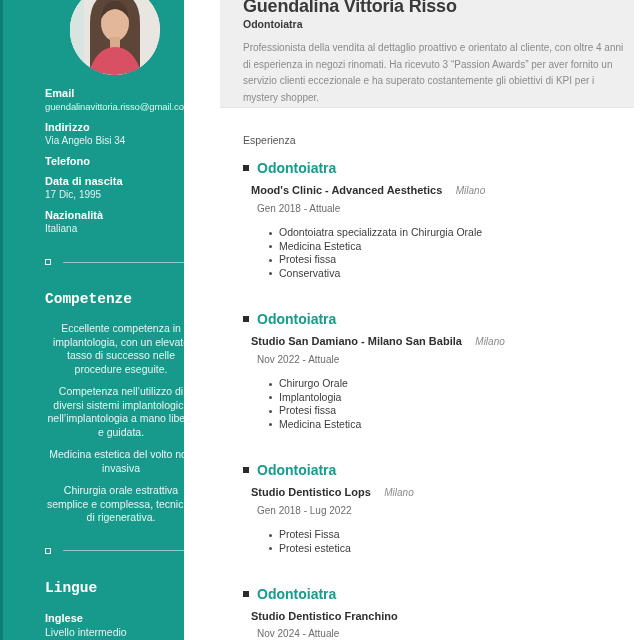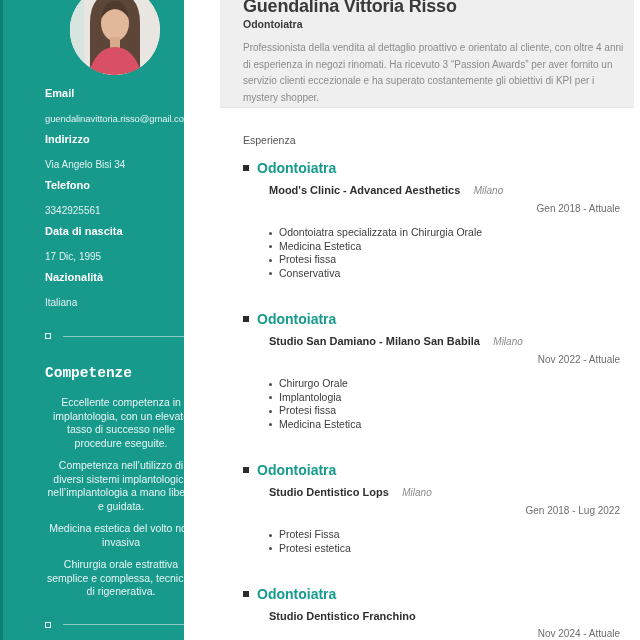--- a/index.html
+++ b/index.html
@@ -21,21 +21,21 @@
   .photo-wrap {
     position:absolute; left:70px; top:-15px; width:90px; height:90px;
     border-radius:50%; overflow:hidden; background:#e9e7e3;
   }
   .photo-wrap svg { display:block; }
   .sb-content {
     position:absolute; left:45px; top:86px; width:152px;
   }
   .c-item { margin-bottom:6px; }
   .c-label { font-size:11px; font-weight:bold; line-height:14px; }
-  .c-value { font-size:10px; line-height:14px; color:rgba(255,255,255,0.88); white-space:nowrap;margin-top:12px; }
+  .c-value { font-size:10px; line-height:14px; color:rgba(255,255,255,0.88); white-space:nowrap; }
   .c-value.email { font-size:9.5px; letter-spacing:-0.1px; }
 
   .sb-divider { display:flex; align-items:center; margin-top:22px; height:8px; }
   .sb-divider .sq {
     width:6px; height:6px; border:1.5px solid rgba(255,255,255,0.95);
     margin-right:12px; flex:0 0 auto;
   }
   .sb-divider .ln { flex:1; height:1px; background:rgba(255,255,255,0.5); }
 
   .sb-title { font-size:14.5px; font-weight:bold; line-height:18px; margin-top:24px;font-family:Liberation Mono, monospace; }
@@ -65,24 +65,24 @@
     margin:10px 0 0 0; font-size:10px; line-height:16.5px; color:#8b8b8b; width:385px;
   }
 
   .content { padding:26px 20px 16px 23px; }
   .section-label { font-size:10.5px; color:#555; line-height:13px; }
   .jobs { margin-top:12px; }
   .job { margin-bottom:30px; }
   .job-head { display:flex; align-items:center; }
   .jsq { width:6px; height:6px; background:#2b2b2b; margin-right:8px; flex:0 0 auto; }
   .job-title { font-size:14px; font-weight:bold; color:#169b8c; line-height:18px; }
-  .company-row { margin-left:26px; margin-top:5px; line-height:14px; }
+  .company-row { margin-left:8px; margin-top:5px; line-height:14px; }
   .company { font-size:11px; font-weight:bold; color:#2f2f2f; }
   .location { font-size:10px; font-style:italic; color:#8a8a8a; margin-left:9px; }
-  .period { margin-left:14px; margin-top:4px; font-size:10px; color:#6d6d6d; line-height:13px;text-align:right; }
+  .period { margin-left:14px; margin-top:4px; font-size:10px; color:#6d6d6d; line-height:13px; }
   .bullets { list-style:none; margin:11px 0 0 14px; padding:0 0 0 12px; }
   .bullets li {
     position:relative; font-size:10.5px; color:#3d3d3d; line-height:13.5px; padding-left:10px;
   }
   .bullets li::before {
     content:""; position:absolute; left:0; top:5.5px; width:3px; height:3px;
     border-radius:50%; background:#4a4a4a;
   }
 </style>
 </head>
@@ -109,21 +109,20 @@
       <div class="c-item">
         <div class="c-label">Email</div>
         <div class="c-value email">guendalinavittoria.risso@gmail.com</div>
       </div>
       <div class="c-item">
         <div class="c-label">Indirizzo</div>
         <div class="c-value">Via Angelo Bisi 34</div>
       </div>
       <div class="c-item">
         <div class="c-label">Telefono</div>
-        <div class="c-value">3342925561</div>
       </div>
       <div class="c-item">
         <div class="c-label">Data di nascita</div>
         <div class="c-value">17 Dic, 1995</div>
       </div>
       <div class="c-item">
         <div class="c-label">Nazionalità</div>
         <div class="c-value">Italiana</div>
       </div>
     </div>

